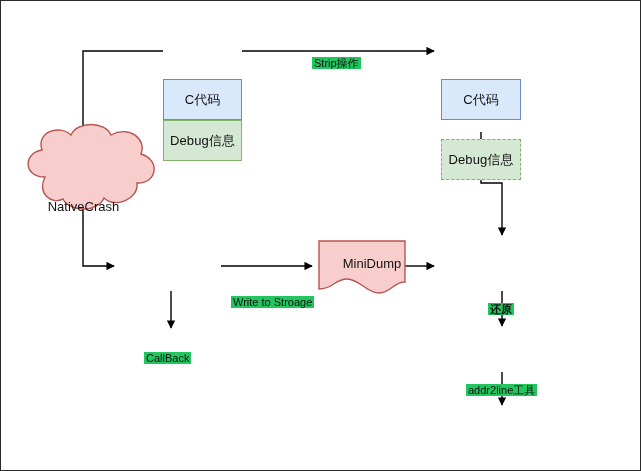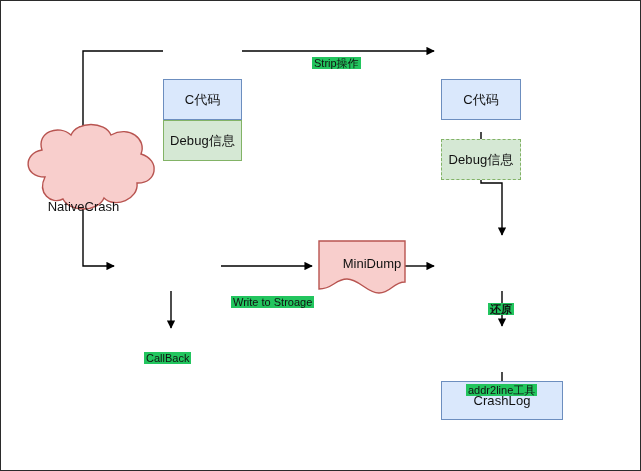--- a/index.html
+++ b/index.html
@@ -130,23 +130,20 @@
     <span>NativeCrash</span>
   </div>
 
 
   <div class="shape-text" style="left:318px; top:238px; width:106px; height:48px;">
     <span>MiniDump</span>
   </div>
 
 
 
-  <div class="node" style="left:440px; top:332px; width:122px; height:39px; background:#dae8fc; border:1.4px solid #6c8ebf;">
-    <span>CrashLog</span>
-  </div>
 
   <div class="node" style="left:440px; top:426px; width:122px; height:41px; background:#d5e8d4; border:1.4px solid #82b366;">
     <span>可读log</span>
   </div>
 
   <div class="edge-label" style="left:311px; top:56px;">Strip操作</div>
 
   <div class="edge-label" style="left:230px; top:271px;margin-top:24px;">Write to Stroage</div>
 
   <div class="edge-label" style="left:143px; top:303px;margin-top:48px;">CallBack</div>

